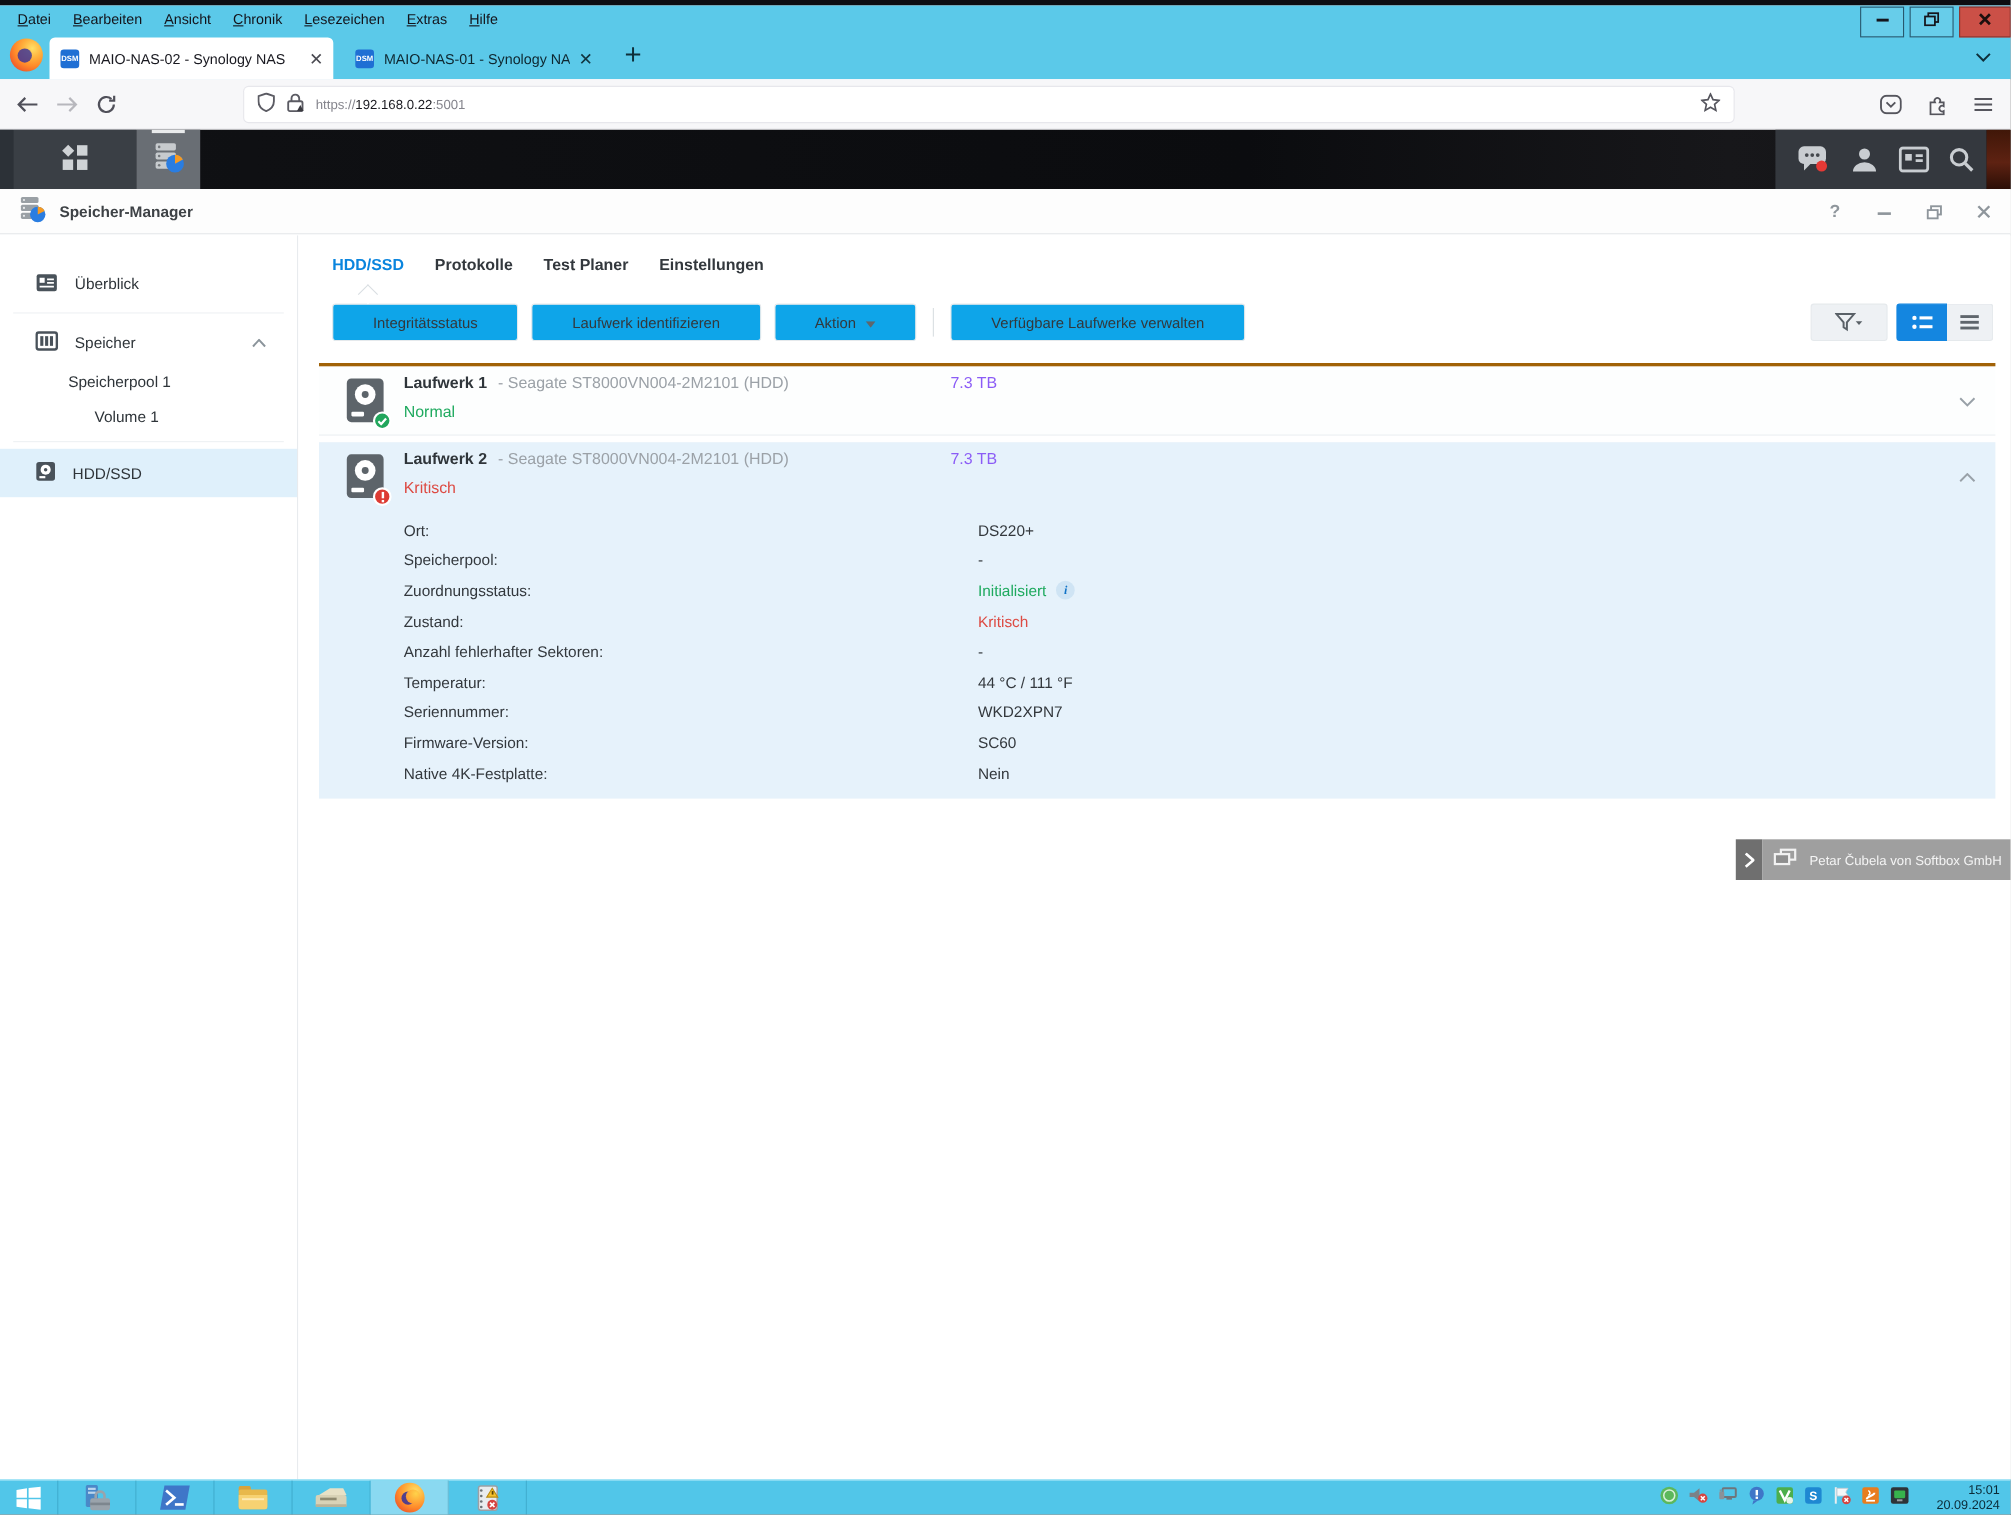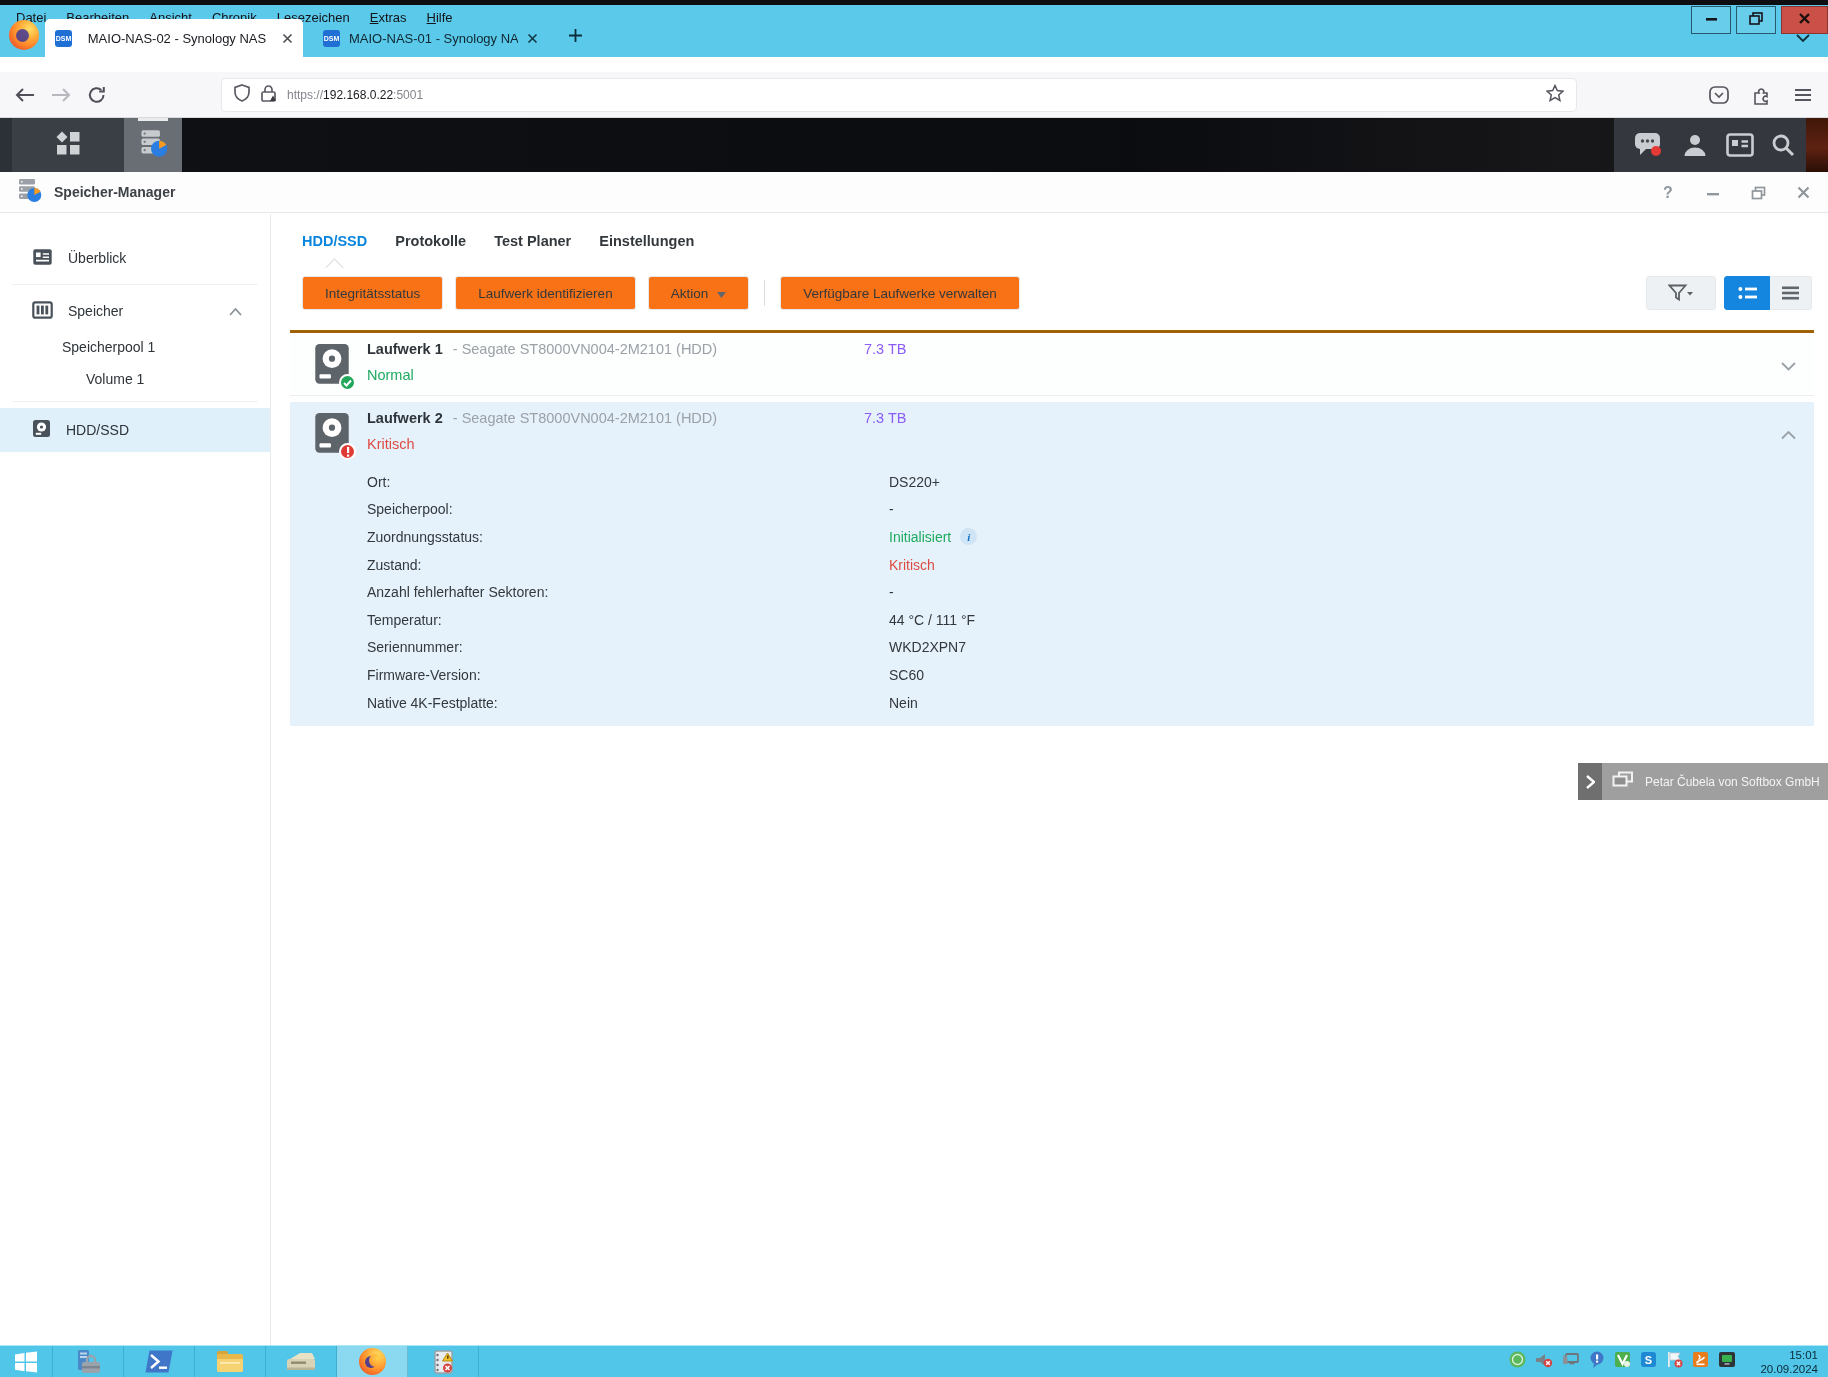--- a/index.html
+++ b/index.html
@@ -2,37 +2,37 @@
 <html><head>
 <meta charset="utf-8">
 <style>
   * { margin:0; padding:0; box-sizing:border-box; }
   html,body { background:#222; }
   body { font-family:"Liberation Sans", sans-serif; cursor:default; }
   .screen { position:relative; width:1828px; height:1377px; overflow:hidden; background:#fff; }
 
   
   .topstrip { position:absolute; top:0; left:0; right:0; height:5px; background:#0d0d12; }
-  .chrome { position:absolute; top:5px; left:0; right:0; height:52px; background:#5bc9e9; }
+  .chrome { position:absolute; top:5px; left:0; right:0; height:67px; background:#5bc9e9; }
   .menubar { position:absolute; top:0; left:0; right:200px; height:25px; display:flex; align-items:center; padding-left:6px; }
   .menu-item { display:inline-block; padding:2px 10px; font-size:13px; color:#13131a; }
   .menu-item::first-letter { text-decoration:underline; }
   .win-controls { position:absolute; top:1px; right:0; display:flex; }
   .win-btn { width:40px; height:28px; display:flex; align-items:center; justify-content:center; border:1px solid #27586e; margin-left:5px; background:rgba(255,255,255,0.08); }
   .win-btn.close { background:#cb5047; width:47px; border-color:#8c3530; }
 
   .tabstrip { position:absolute; left:0; right:0; bottom:0; height:42px; }
   .ff-logo { position:absolute; left:9px; top:5px; width:30px; height:30px; border-radius:50%;
     background:radial-gradient(circle at 68% 30%, #ffe066 0%, #ffb13d 30%, #ff8a2a 55%, #ef5c2a 78%, #cf3f6e 100%); }
   .ff-logo::after { content:""; position:absolute; left:7px; top:9px; width:13px; height:13px; border-radius:50%; background:#35309b; opacity:.8; }
   .tab { position:absolute; bottom:0; height:38px; display:flex; align-items:center; padding:0 10px; gap:9px; font-size:13px; }
   .tab.active { left:45px; width:258px; background:#fff; border-radius:5px 5px 0 0; color:#191920; }
   .tab.inactive { left:313px; width:235px; color:#0e2730; }
   .favicon { width:17px; height:17px; min-width:17px; border-radius:3px; background:#1f6fd4; color:#fff; font-size:7px; font-weight:bold; display:flex; align-items:center; justify-content:center; }
-  .tab-title { white-space:nowrap; overflow:hidden; flex:1;text-align:center; }
+  .tab-title { white-space:nowrap; overflow:hidden; flex:1; }
   .tab-close { display:flex; align-items:center; }
   .newtab { position:absolute; left:568px; bottom:10px; }
   .alltabs { position:absolute; right:18px; bottom:10px; }
 
   
   .navbar { position:absolute; top:72px; left:0; right:0; height:46px; background:#f7f7f9; border-bottom:1px solid #d9d9de; }
   .nav-icon { position:absolute; top:10px; width:26px; height:26px; display:flex; align-items:center; justify-content:center; }
   .urlbar { position:absolute; left:222px; right:252px; top:7px; height:32px; background:#fff; border-radius:4px; box-shadow:0 0 0 1px #e7e7ec; display:flex; align-items:center; padding:0 12px; gap:10px; }
   .url-text { font-size:12px; white-space:nowrap; }
   .url-dim { color:#84848c; } .url-host { color:#1a1a20; }
@@ -65,21 +65,21 @@
   .side-sub { height:32px; display:flex; align-items:center; padding-left:62px; font-size:14px; color:#2e3439; }
   .side-sub.deep { padding-left:86px; }
   .side-sep { height:1px; background:#eef1f3; margin:6px 12px; }
 
   .main { position:absolute; left:272px; top:0; right:0; bottom:0; background:#fff; }
   .tabs-row { height:54px; display:flex; align-items:center; padding-left:30px; gap:28px; }
   .dsm-tab { font-size:14.5px; font-weight:bold; color:#33383d; }
   .dsm-tab.active { color:#0a85de; }
   .toolbar-row { position:relative; height:50px; display:flex; align-items:center; padding-left:30px; gap:12px; }
   .tab-caret { position:absolute; top:-7px; left:56px; width:13px; height:13px; background:#fff; border-left:1px solid #d9dee2; border-top:1px solid #d9dee2; transform:rotate(45deg); }
-  .btn { background:#f97316; border:1px solid #e5e9ec; border-radius:3px; font-size:13.5px; color:#33383c; padding:0 22px; height:34px; display:flex; align-items:center; gap:9px; }
+  .btn { background:#0ea5e9; border:1px solid #e5e9ec; border-radius:3px; font-size:13.5px; color:#33383c; padding:0 36px; height:34px; display:flex; align-items:center; gap:9px; }
   .vsep { width:1px; height:26px; background:#d9dee2; margin:0 3px; }
   .view-group { position:absolute; right:16px; top:8px; display:flex; align-items:center; }
   .icon-btn { height:34px; display:flex; align-items:center; justify-content:center; background:#eef1f4; border:1px solid #e5e9ec; }
   .icon-btn.filter { width:70px; border-radius:3px; margin-right:8px; }
   .icon-btn.bluesel { width:46px; background:#1486e0; border-color:#1486e0; border-radius:3px 0 0 3px; }
   .icon-btn.listmenu { width:42px; border-radius:0 3px 3px 0; border-left:none; }
 
   .drive-row { position:relative; margin:12px 14px 0 18px; height:66px; border-top:3px solid #a16207; border-bottom:1px solid #eceff2; background:#fdfefe; }
   .drive-card { position:relative; margin:6px 14px 0 18px; background:#e6f2fb; padding-bottom:10px; }
   .card-head { position:relative; height:62px; }

